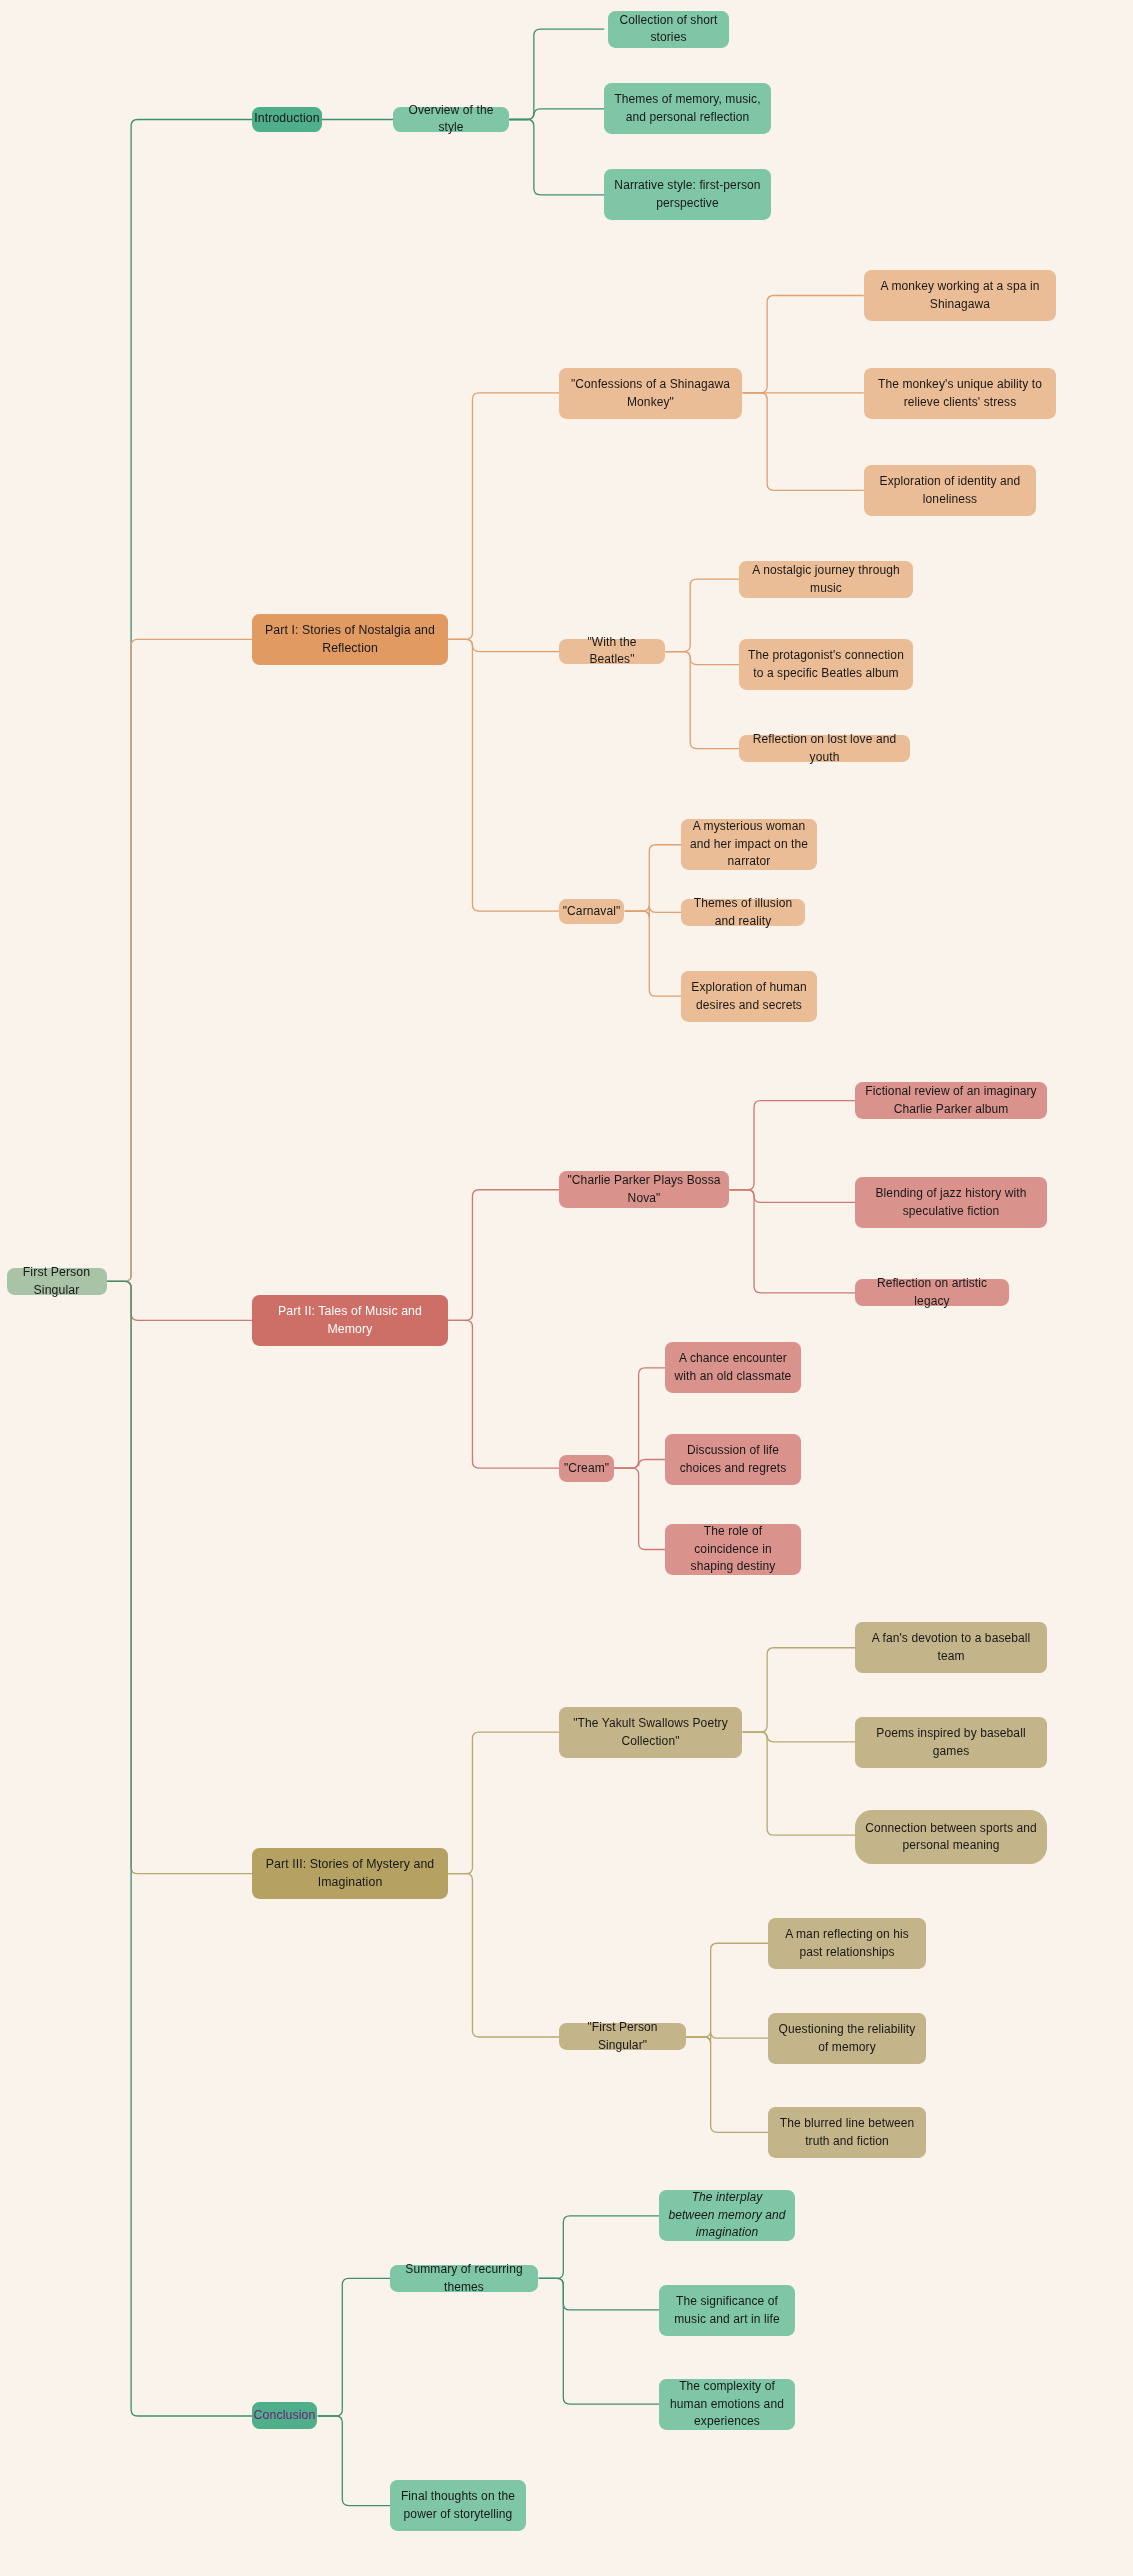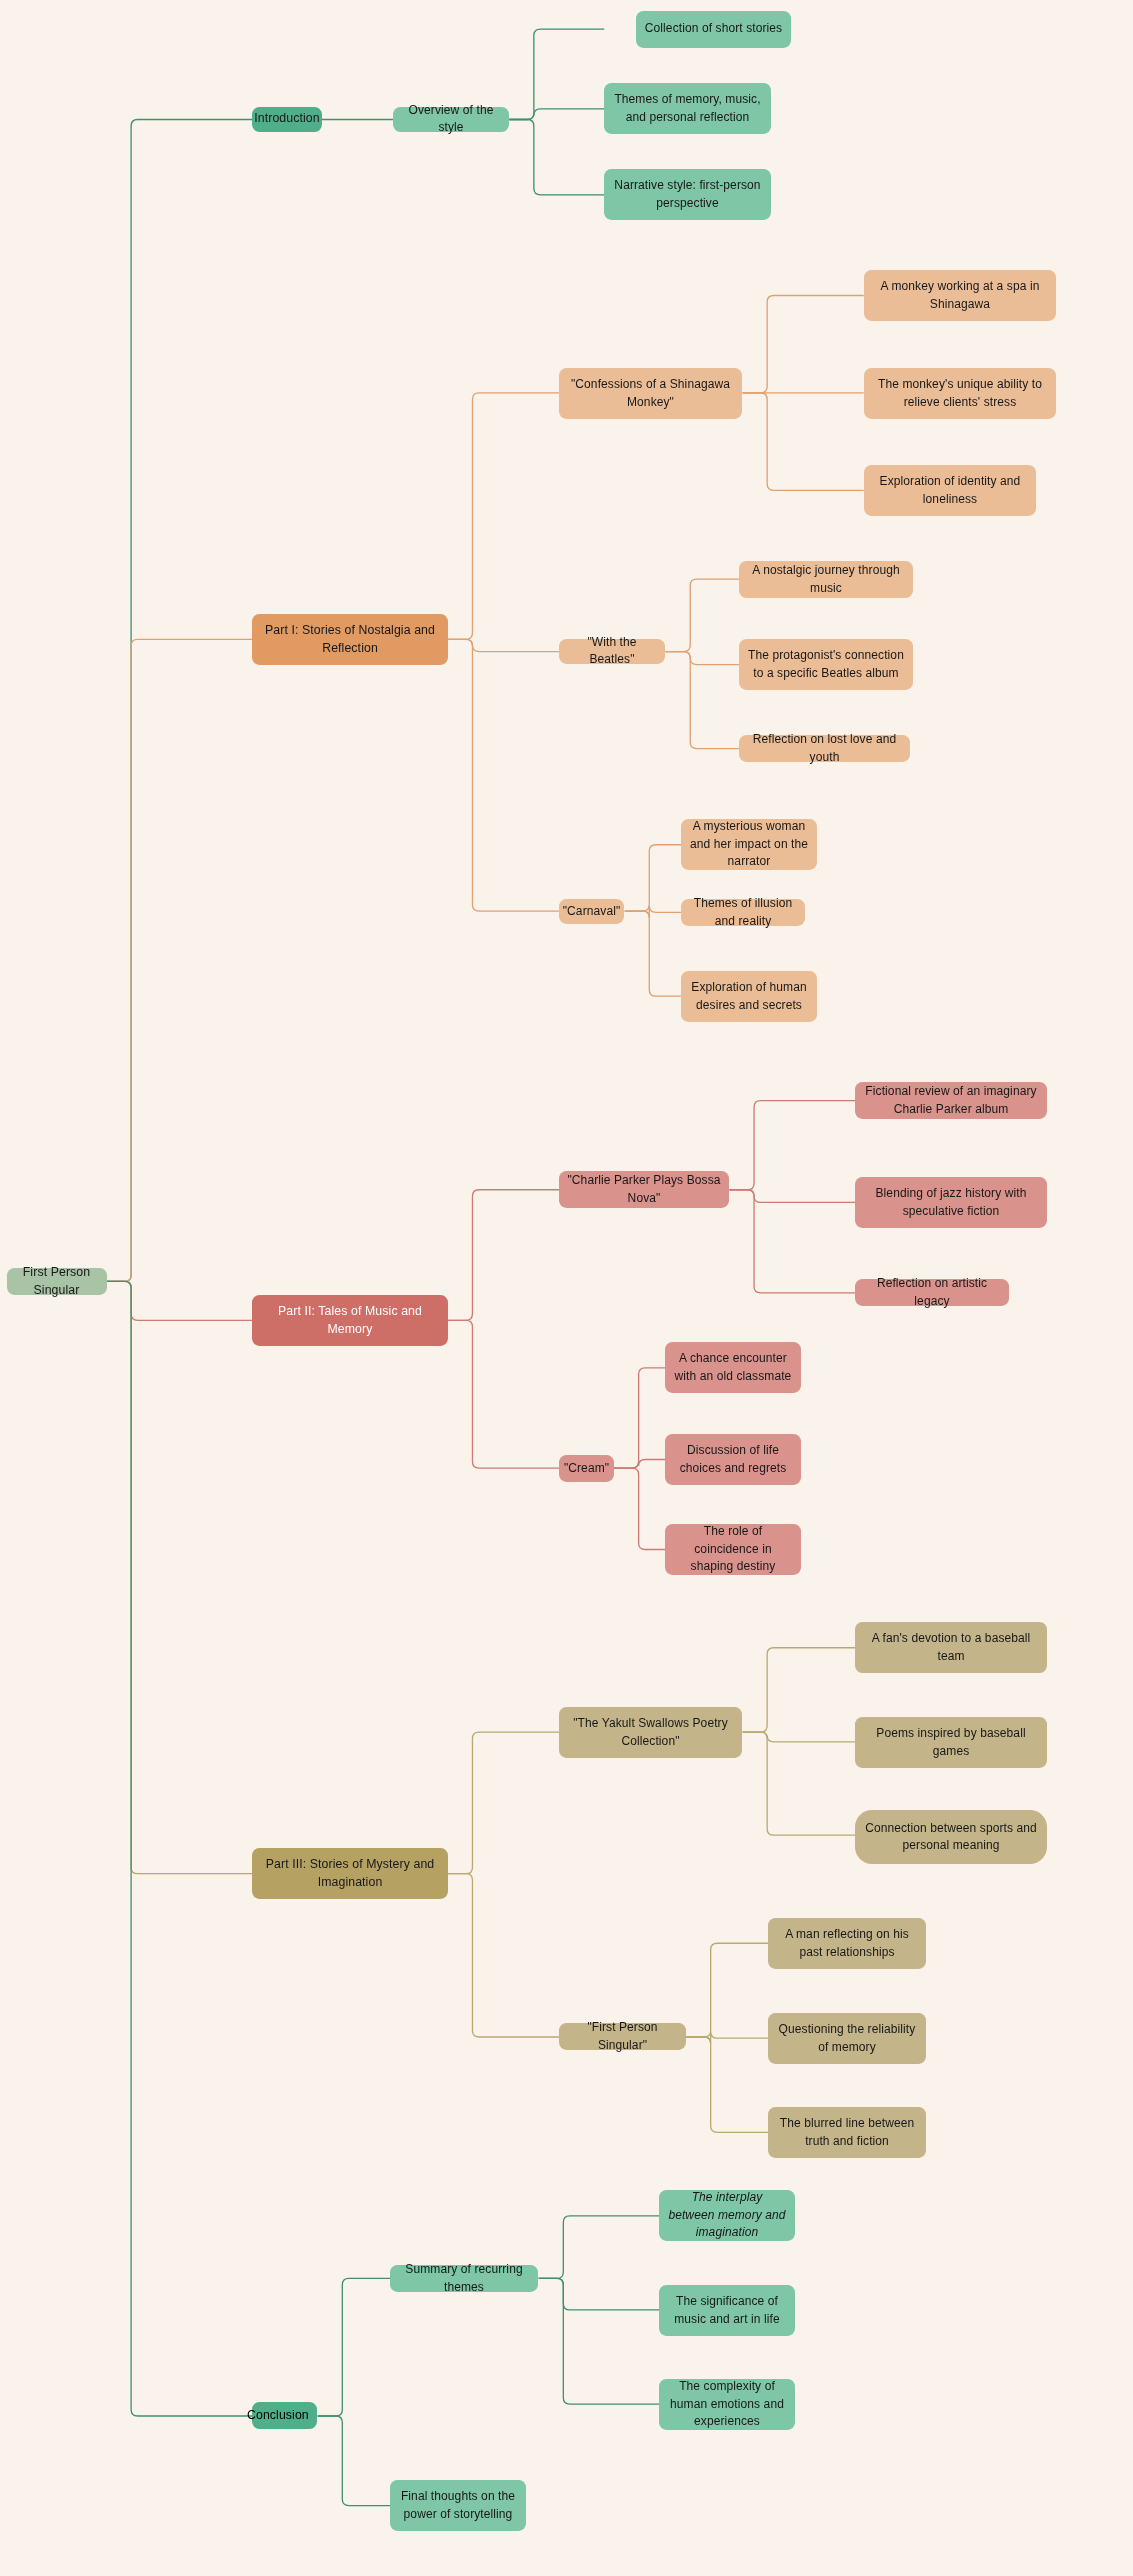--- a/index.html
+++ b/index.html
@@ -96,21 +96,21 @@
     </svg>
 <div class="node root" style="left: 6.5px; top: 1268px; width: 100px; height: 27px; background: rgb(168, 195, 165);">
       <span>First Person Singular</span>
     </div>
     <div class="node lvl1" style="left: 252px; top: 107px; width: 70px; height: 24.6px; background: rgb(78, 175, 138); color: rgb(24, 24, 24);">
       <span>Introduction</span>
     </div>
     <div class="node lvl2" style="left: 393px; top: 107px; width: 116px; height: 24.6px; background: rgb(126, 198, 166);">
       <span>Overview of the style</span>
     </div>
-    <div class="node lvl3" style="left: 636px; top: 10.6px; width: 155px; height: 37px; background: rgb(126, 198, 166);">
+    <div class="node lvl3" style="left: 608px; top: 10.6px; width: 121px; height: 37px; background: rgb(126, 198, 166);">
       <span>Collection of short stories</span>
     </div>
     <div class="node lvl3" style="left: 604px; top: 83px; width: 167px; height: 51px; background: rgb(126, 198, 166);">
       <span>Themes of memory, music, and personal reflection</span>
     </div>
     <div class="node lvl3" style="left: 604px; top: 169px; width: 167px; height: 51px; background: rgb(126, 198, 166);">
       <span>Narrative style: first-person perspective</span>
     </div>
     <div class="node lvl1" style="left: 252px; top: 614px; width: 196px; height: 51px; background: rgb(224, 154, 98); color: rgb(24, 24, 24);">
       <span>Part I: Stories of Nostalgia and Reflection</span>
@@ -198,21 +198,21 @@
     </div>
     <div class="node lvl3" style="left: 768px; top: 1918px; width: 158px; height: 51px; background: rgb(195, 180, 137);">
       <span>A man reflecting on his past relationships</span>
     </div>
     <div class="node lvl3" style="left: 768px; top: 2013px; width: 158px; height: 51px; background: rgb(195, 180, 137);">
       <span>Questioning the reliability of memory</span>
     </div>
     <div class="node lvl3" style="left: 768px; top: 2107px; width: 158px; height: 51px; background: rgb(195, 180, 137);">
       <span>The blurred line between truth and fiction</span>
     </div>
-    <div class="node lvl1" style="left: 252px; top: 2402px; width: 65px; height: 27px; background: rgb(78, 175, 138); color: #000000; justify-content: flex-end;">
+    <div class="node lvl1" style="left: 252px; top: 2402px; width: 65px; height: 27px; background: rgb(78, 175, 138); color: #701a75;">
       <span>Conclusion</span>
     </div>
     <div class="node lvl2" style="left: 390px; top: 2265px; width: 148px; height: 27px; background: rgb(126, 198, 166);">
       <span>Summary of recurring themes</span>
     </div>
     <div class="node lvl3" style="left: 659px; top: 2190px; width: 136px; height: 51px; background: rgb(126, 198, 166); font-style: italic;">
       <span>The interplay between memory and imagination</span>
     </div>
     <div class="node lvl3" style="left: 659px; top: 2285px; width: 136px; height: 51px; background: rgb(126, 198, 166);">
       <span>The significance of music and art in life</span>

